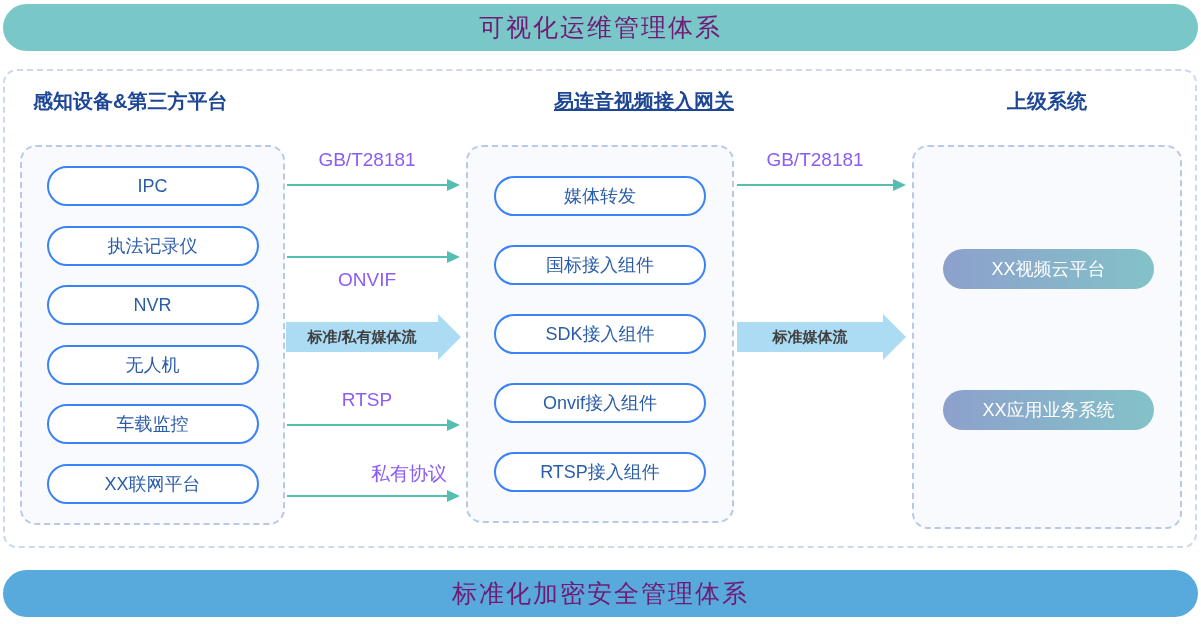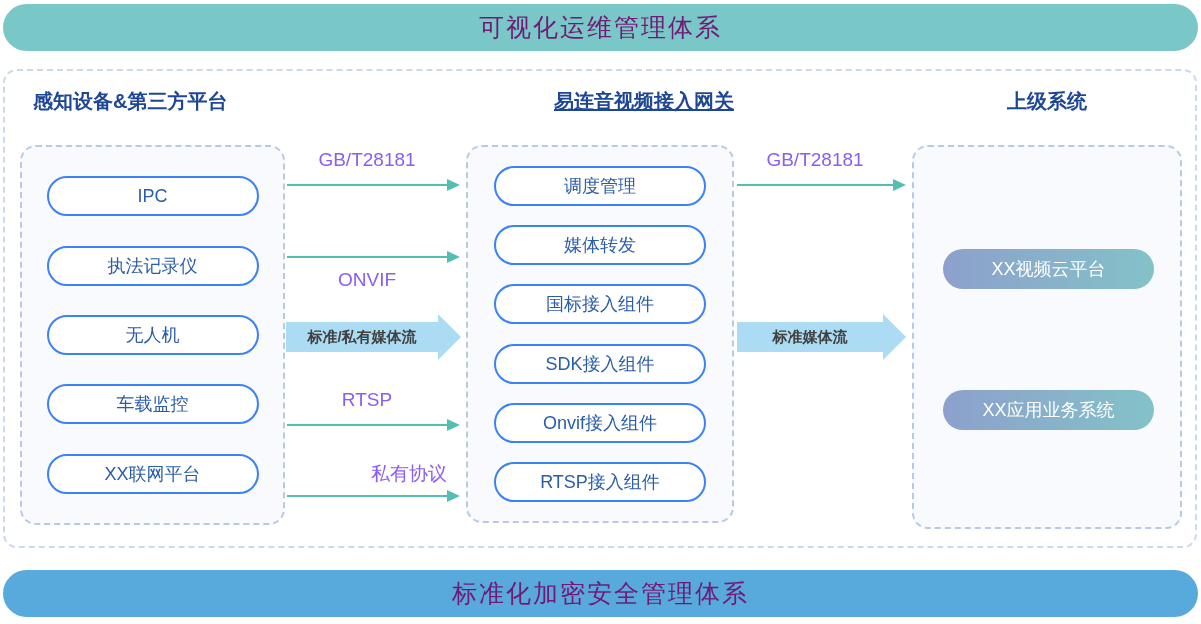--- a/index.html
+++ b/index.html
@@ -144,29 +144,29 @@
 <div class="outer-frame"></div>
 
 <div class="col-title left">感知设备&amp;第三方平台</div>
 <div class="col-title middle">易连音视频接入网关</div>
 <div class="col-title right">上级系统</div>
 
 <div class="group-box left">
   <div class="pill-stack">
     <div class="pill">IPC</div>
     <div class="pill">执法记录仪</div>
+    <div class="pill">NVR</div>
     <div class="pill">无人机</div>
     <div class="pill">车载监控</div>
     <div class="pill">XX联网平台</div>
   </div>
 </div>
 
 <div class="group-box middle">
   <div class="pill-stack">
-    <div class="pill">调度管理</div>
     <div class="pill">媒体转发</div>
     <div class="pill">国标接入组件</div>
     <div class="pill">SDK接入组件</div>
     <div class="pill">Onvif接入组件</div>
     <div class="pill">RTSP接入组件</div>
   </div>
 </div>
 
 <div class="group-box right">
   <div class="pill gradient g1">XX视频云平台</div>

